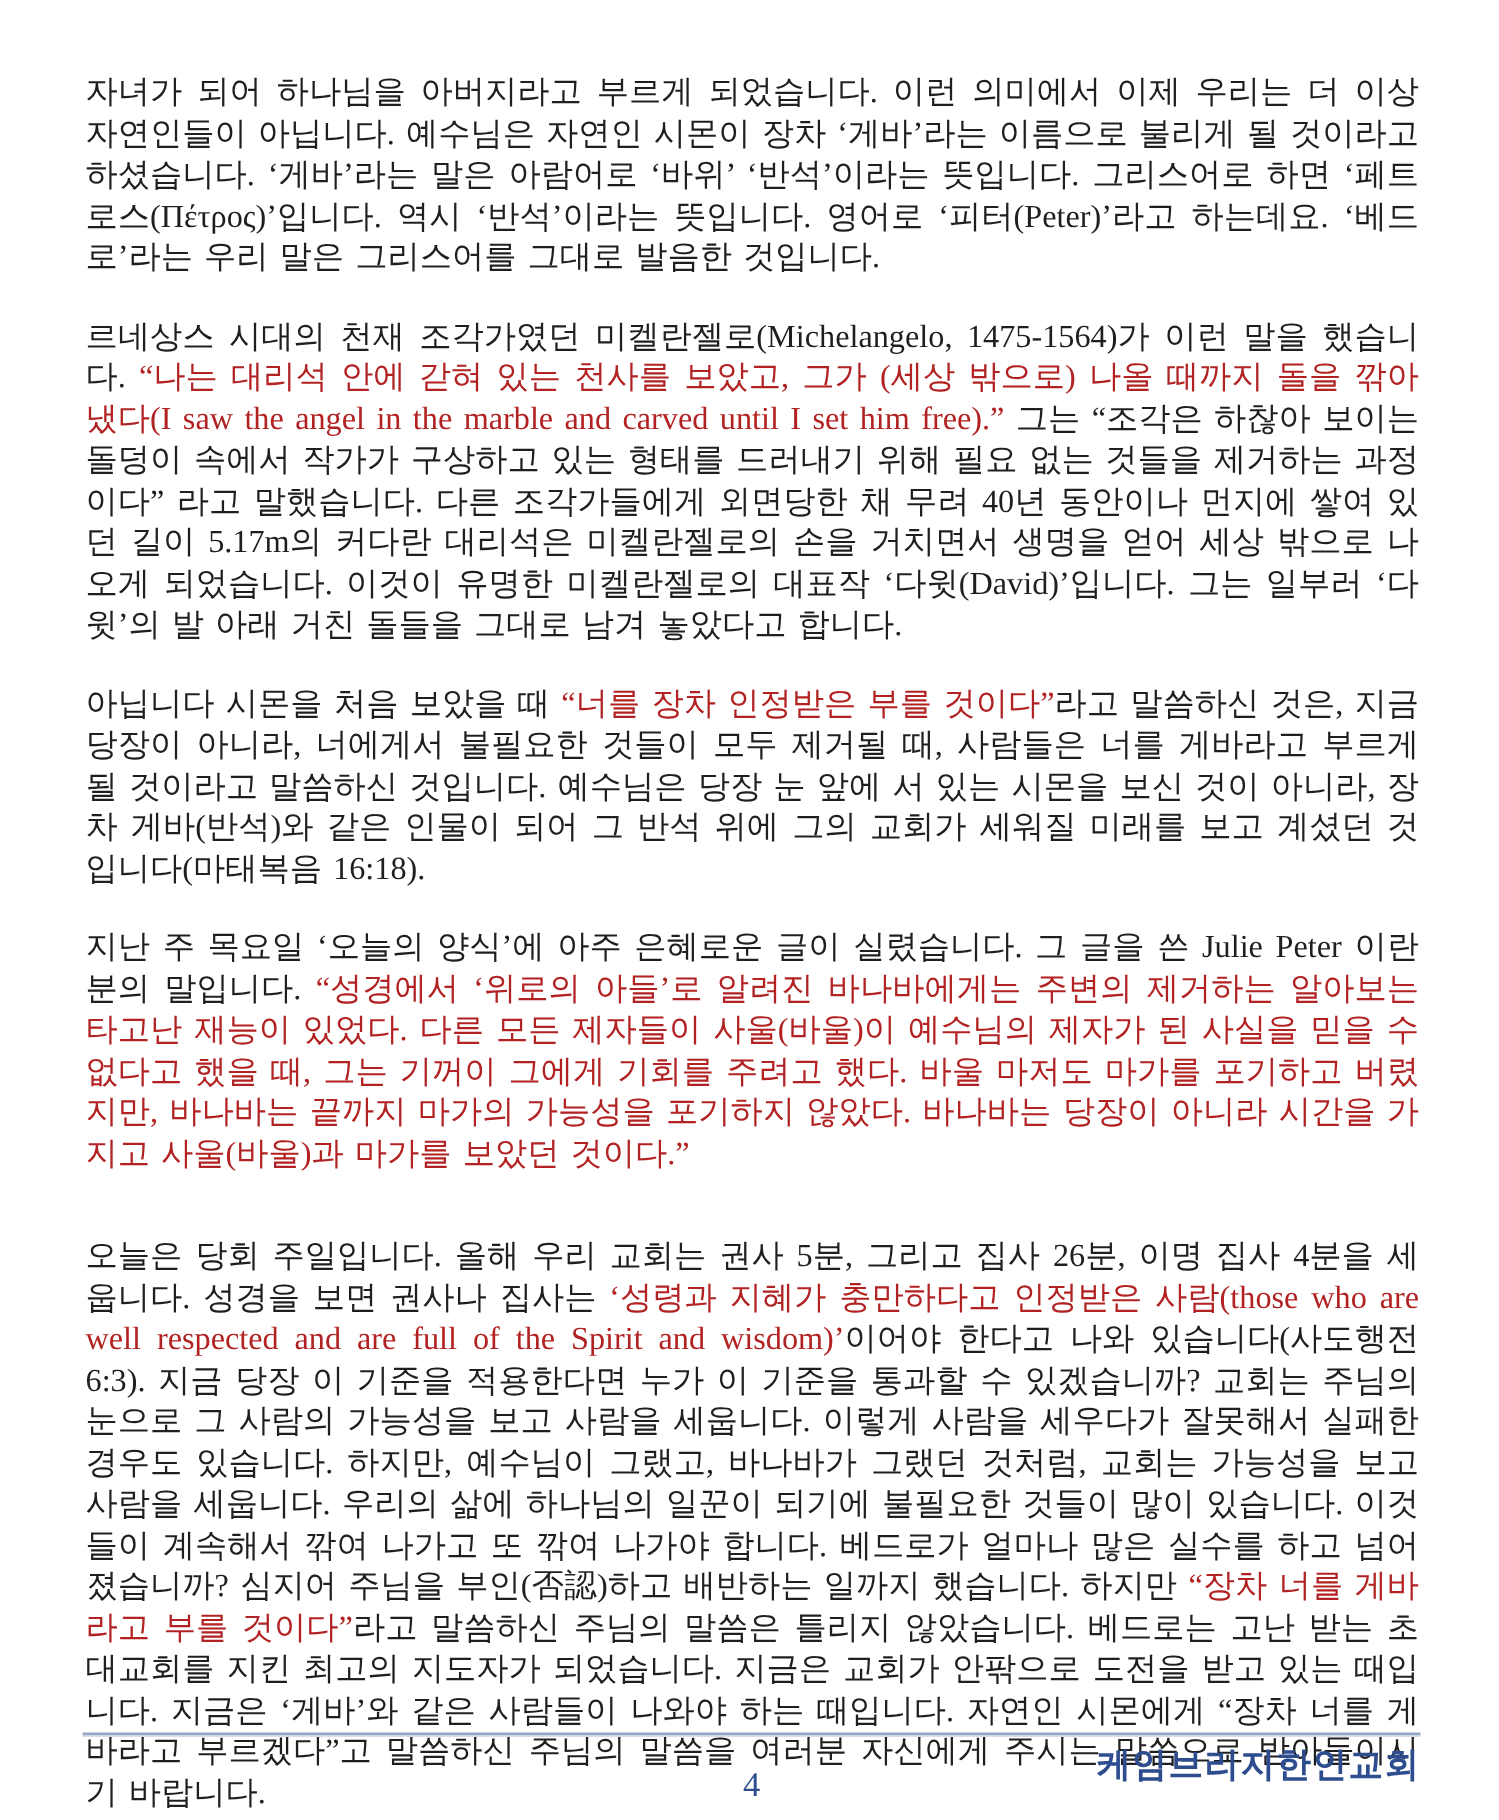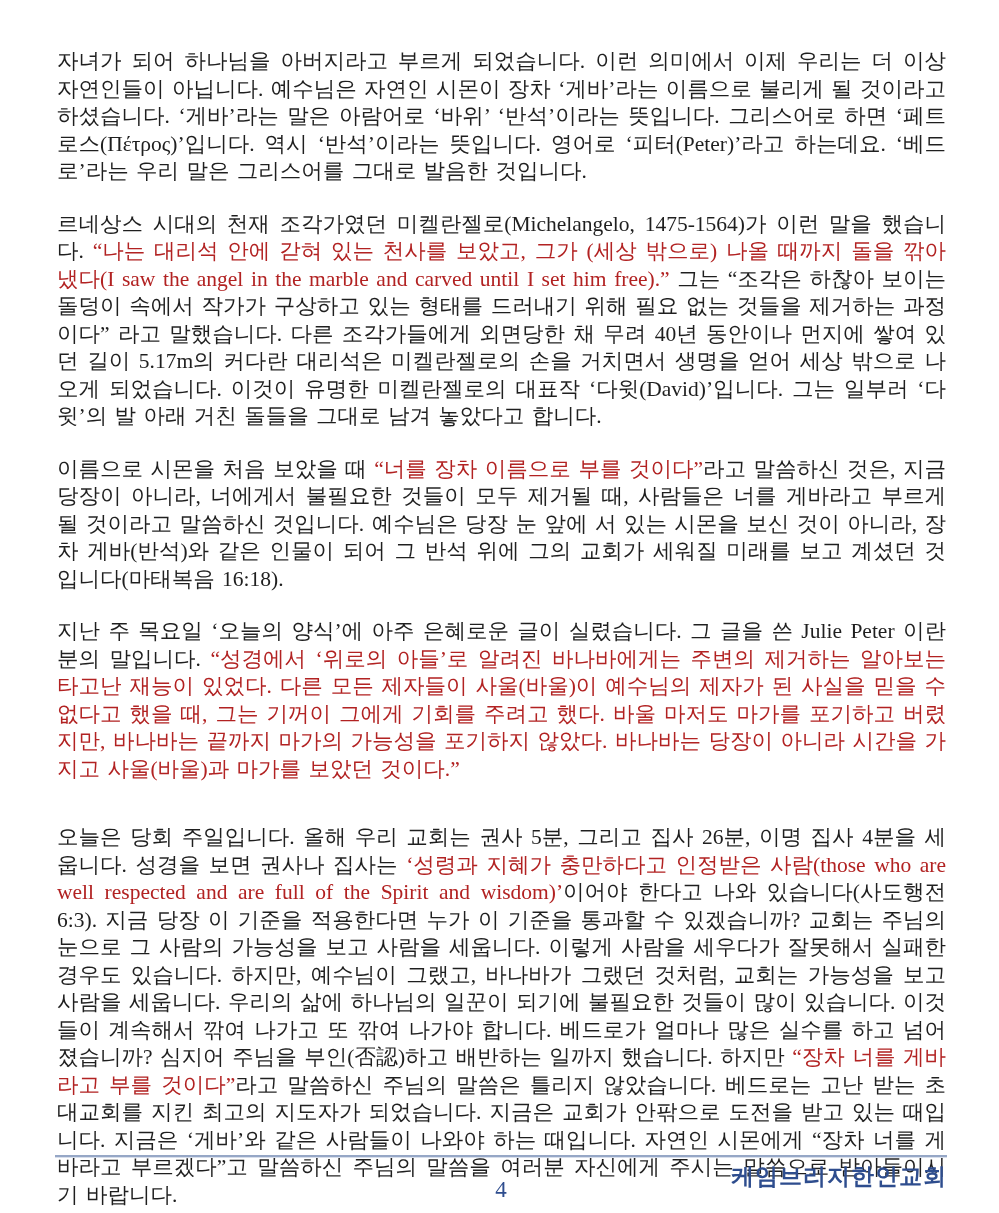--- a/index.html
+++ b/index.html
@@ -70,21 +70,21 @@
 </head>
 <body>
 
 <div class="page">
   <div class="content">
 
     <p class="para"><span>자녀가 되어 하나님을 아버지라고 부르게 되었습니다. 이런 의미에서 이제 우리는 더 이상 자연인들이 아닙니다. 예수님은 자연인 시몬이 장차 ‘게바’라는 이름으로 불리게 될 것이라고 하셨습니다. ‘게바’라는 말은 아람어로 ‘바위’ ‘반석’이라는 뜻입니다. 그리스어로 하면 ‘페트로스(Πέτρος)’입니다. 역시 ‘반석’이라는 뜻입니다. 영어로 ‘피터(Peter)’라고 하는데요. ‘베드로’라는 우리 말은 그리스어를 그대로 발음한 것입니다.</span></p>
 
     <p class="para"><span>르네상스 시대의 천재 조각가였던 미켈란젤로(Michelangelo, 1475-1564)가 이런 말을 했습니다. </span><span class="red">“나는 대리석 안에 갇혀 있는 천사를 보았고, 그가 (세상 밖으로) 나올 때까지 돌을 깎아냈다(I saw the angel in the marble and carved until I set him free).”</span><span> 그는 “조각은 하찮아 보이는 돌덩이 속에서 작가가 구상하고 있는 형태를 드러내기 위해 필요 없는 것들을 제거하는 과정이다” 라고 말했습니다. 다른 조각가들에게 외면당한 채 무려 40년 동안이나 먼지에 쌓여 있던 길이 5.17m의 커다란 대리석은 미켈란젤로의 손을 거치면서 생명을 얻어 세상 밖으로 나오게 되었습니다. 이것이 유명한 미켈란젤로의 대표작 ‘다윗(David)’입니다. 그는 일부러 ‘다윗’의 발 아래 거친 돌들을 그대로 남겨 놓았다고 합니다.</span></p>
 
-    <p class="para"><span>이름으로 시몬을 처음 보았을 때 </span><span class="red">“너를 장차 이름으로 부를 것이다”</span><span>라고 말씀하신 것은, 지금 당장이 아니라, 너에게서 불필요한 것들이 모두 제거될 때, 사람들은 너를 게바라고 부르게 될 것이라고 말씀하신 것입니다. 예수님은 당장 눈 앞에 서 있는 시몬을 보신 것이 아니라, 장차 게바(반석)와 같은 인물이 되어 그 반석 위에 그의 교회가 세워질 미래를 보고 계셨던 것입니다(마태복음 16:18).</span></p>
+    <p class="para"><span>아닙니다 시몬을 처음 보았을 때 </span><span class="red">“너를 장차 인정받은 부를 것이다”</span><span>라고 말씀하신 것은, 지금 당장이 아니라, 너에게서 불필요한 것들이 모두 제거될 때, 사람들은 너를 게바라고 부르게 될 것이라고 말씀하신 것입니다. 예수님은 당장 눈 앞에 서 있는 시몬을 보신 것이 아니라, 장차 게바(반석)와 같은 인물이 되어 그 반석 위에 그의 교회가 세워질 미래를 보고 계셨던 것입니다(마태복음 16:18).</span></p>
 
     <p class="para"><span>지난 주 목요일 ‘오늘의 양식’에 아주 은혜로운 글이 실렸습니다. 그 글을 쓴 Julie Peter 이란 분의 말입니다. </span><span class="red">“성경에서 ‘위로의 아들’로 알려진 바나바에게는 주변의 제거하는 알아보는 타고난 재능이 있었다. 다른 모든 제자들이 사울(바울)이 예수님의 제자가 된 사실을 믿을 수 없다고 했을 때, 그는 기꺼이 그에게 기회를 주려고 했다. 바울 마저도 마가를 포기하고 버렸지만, 바나바는 끝까지 마가의 가능성을 포기하지 않았다. 바나바는 당장이 아니라 시간을 가지고 사울(바울)과 마가를 보았던 것이다.”</span></p>
 
     <p class="para"><span>오늘은 당회 주일입니다. 올해 우리 교회는 권사 5분, 그리고 집사 26분, 이명 집사 4분을 세웁니다. 성경을 보면 권사나 집사는 </span><span class="red">‘성령과 지혜가 충만하다고 인정받은 사람(those who are well respected and are full of the Spirit and wisdom)’</span><span>이어야 한다고 나와 있습니다(사도행전 6:3). 지금 당장 이 기준을 적용한다면 누가 이 기준을 통과할 수 있겠습니까? 교회는 주님의 눈으로 그 사람의 가능성을 보고 사람을 세웁니다. 이렇게 사람을 세우다가 잘못해서 실패한 경우도 있습니다. 하지만, 예수님이 그랬고, 바나바가 그랬던 것처럼, 교회는 가능성을 보고 사람을 세웁니다. 우리의 삶에 하나님의 일꾼이 되기에 불필요한 것들이 많이 있습니다. 이것들이 계속해서 깎여 나가고 또 깎여 나가야 합니다. 베드로가 얼마나 많은 실수를 하고 넘어졌습니까? 심지어 주님을 부인(否認)하고 배반하는 일까지 했습니다. 하지만 </span><span class="red">“장차 너를 게바라고 부를 것이다”</span><span>라고 말씀하신 주님의 말씀은 틀리지 않았습니다. 베드로는 고난 받는 초대교회를 지킨 최고의 지도자가 되었습니다. 지금은 교회가 안팎으로 도전을 받고 있는 때입니다. 지금은 ‘게바’와 같은 사람들이 나와야 하는 때입니다. 자연인 시몬에게 “장차 너를 게바라고 부르겠다”고 말씀하신 주님의 말씀을 여러분 자신에게 주시는 말씀으로 받아들이시기 바랍니다.</span></p>
 
   </div>
 
   <div class="footer">
     <hr class="footer-rule">
     <div class="church-name">케임브리지한인교회</div>

